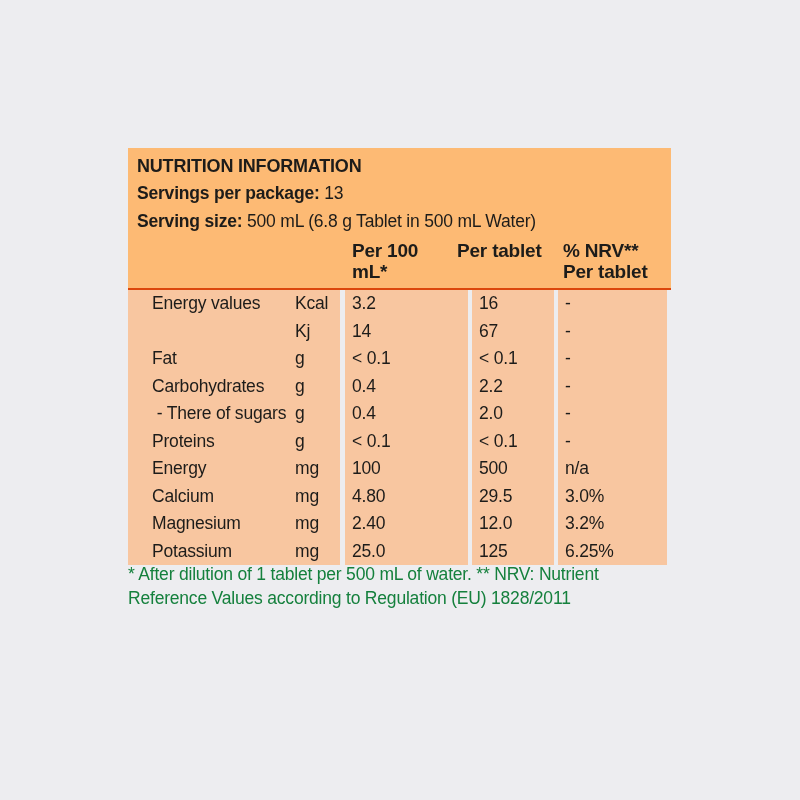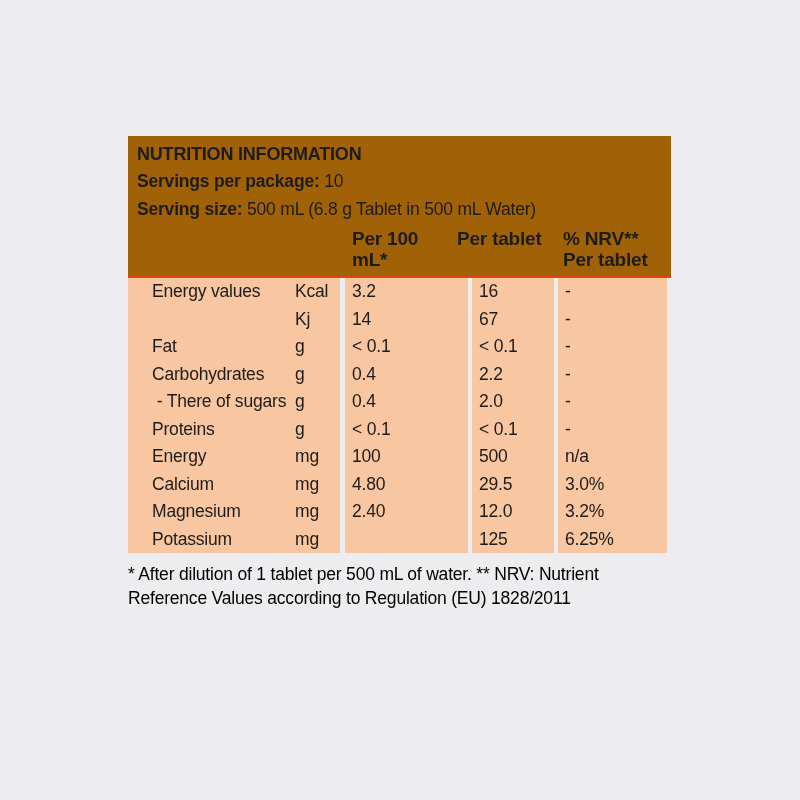--- a/index.html
+++ b/index.html
@@ -19,23 +19,24 @@
   .label {
     position: absolute;
     left: 128px;
     top: 136px;
     width: 543px;
   }
   
   .hdr {
     box-sizing: border-box;
     height: 142px;
-    background: #a16207;
+    background: #fdba74;
     border-bottom: 2px solid #DC470C;
     padding: 5px 9px 0 9px;
+    margin-top: 12px;
   }
   .hdr .title {
     font-weight: bold;
     font-size: 18px;
     line-height: 26px;
   }
   .hdr .line {
     font-weight: bold;
     font-size: 17.5px;
     line-height: 28px;
@@ -91,31 +92,31 @@
     white-space: pre;
   }
   
   .foot {
     position: absolute;
     left: 128px;
     top: 562px;
     width: 540px;
     font-size: 17.5px;
     line-height: 24px;
-    color: #000000;
+    color: #15803d;
   }
 </style>
 </head>
 <body>
 
 <div class="label">
 
   <div class="hdr">
     <div class="title">NUTRITION INFORMATION</div>
-    <div class="line"><span>Servings per package:</span><span class="val"> 10</span></div>
+    <div class="line"><span>Servings per package:</span><span class="val"> 13</span></div>
     <div class="line"><span>Serving size:</span><span class="val"> 500 mL (6.8 g Tablet in 500 mL Water)</span></div>
     <div class="colheads">
       <div class="ch c2">Per 100 mL*</div>
       <div class="ch c3">Per tablet</div>
       <div class="ch c4">
         <div>% NRV**</div>
         <div>Per tablet</div>
       </div>
     </div>
   </div>
@@ -140,20 +141,21 @@
     <div class="colB peach">
       <div class="row">3.2</div>
       <div class="row">14</div>
       <div class="row">&lt; 0.1</div>
       <div class="row">0.4</div>
       <div class="row">0.4</div>
       <div class="row">&lt; 0.1</div>
       <div class="row">100</div>
       <div class="row">4.80</div>
       <div class="row">2.40</div>
+      <div class="row">25.0</div>
     </div>
 
     <div class="gap4"></div>
 
     <div class="colC peach">
       <div class="row">16</div>
       <div class="row">67</div>
       <div class="row">&lt; 0.1</div>
       <div class="row">2.2</div>
       <div class="row">2.0</div>

